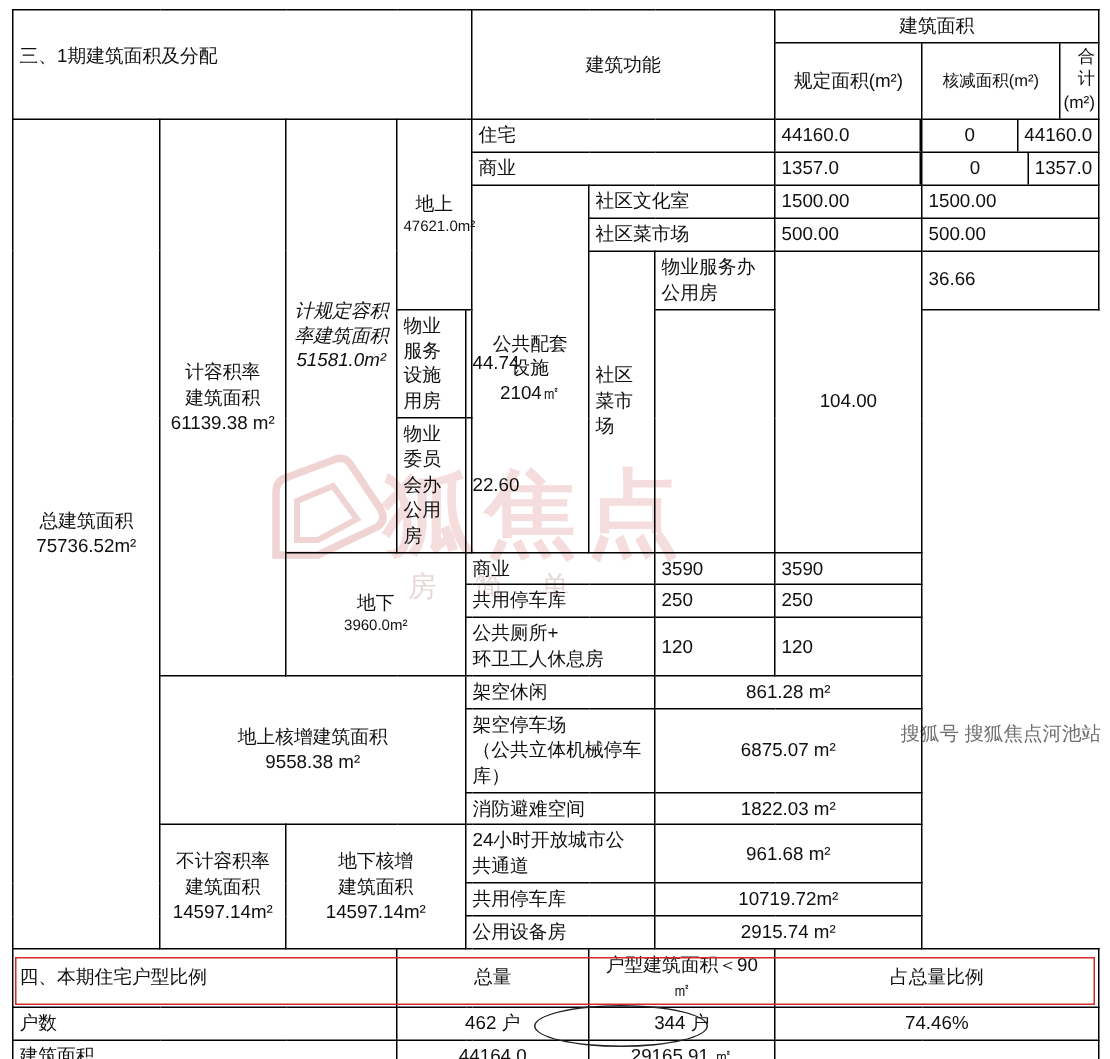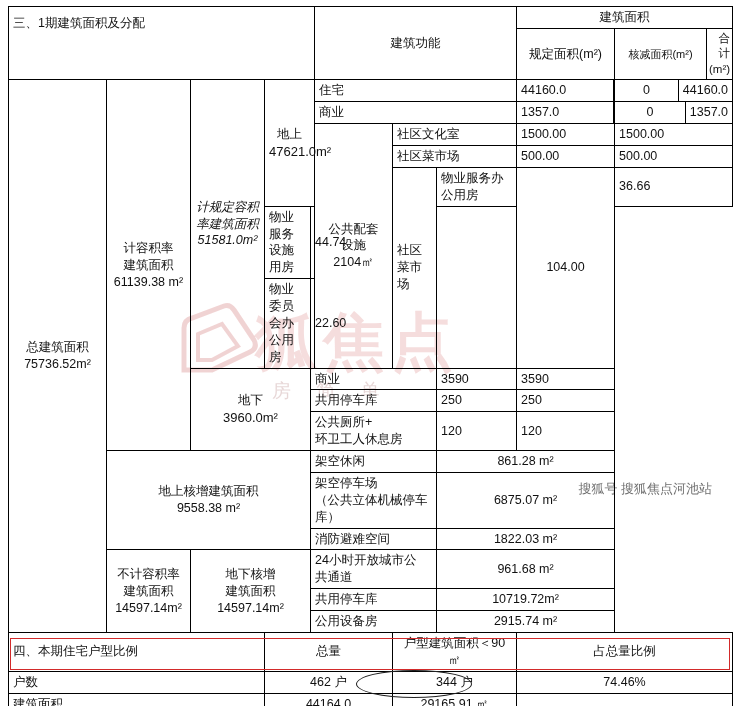--- a/index.html
+++ b/index.html
@@ -23,21 +23,21 @@
     font-size:12.5px;
     padding:2px 4px;
     vertical-align:middle;
     line-height:1.35;
     background:transparent;
   }
   .ctr{text-align:center;}
   .lft{text-align:left;}
   .big{font-size:13px;}
   .sm{font-size:11.5px;}
-  .xsm{font-size:13px;}
+  .xsm{font-size:10px;}
   .hdr{text-align:center;font-size:12.5px;}
 
   
   .wm{
     position:absolute;
     left:0;top:0;width:740px;height:504px;
     pointer-events:none;
     z-index:0;
   }
   .wm-text{
@@ -57,21 +57,21 @@
     letter-spacing:10px;
     white-space:nowrap;
   }
   .wm-logo{
     position:absolute;
     width:96px;height:78px;
     opacity:.5;
   }
   .wm-br{
     position:absolute;
-    right:28px;bottom:6px;
+    right:6px;bottom:6px;
     font-size:13px;
     color:#555;
     opacity:.85;
     white-space:nowrap;
   }
   #sheet{position:relative;z-index:2;}
   
   .redbox{
     position:absolute;
     border:1.6px solid #d32a2a;
@@ -111,21 +111,21 @@
     <col style="width:4px">
     <col style="width:78px">
     <col style="width:44px">
     <col style="width:80px">
     <col style="width:98px">
     <col style="width:118px">
   </colgroup>
 
   <tbody>
       <tr>
-    <td class="lft big" rowspan="2" colspan="5" style="vertical-align:top;padding-top:8px;">三、1期建筑面积及分配</td>
+    <td class="lft big" rowspan="2" colspan="5" style="vertical-align:top;padding-top:22px;">三、1期建筑面积及分配</td>
     <td class="hdr" rowspan="2" colspan="3">建筑功能</td>
     <td class="hdr" colspan="2">建筑面积</td>
   </tr>
   <tr>
     <td class="hdr sm">
       <span>规定面积(m²)</span>
     </td>
     <td class="hdr sm" style="padding:0;">
       <table style="width:100%;border-collapse:collapse;">
         <tbody>

